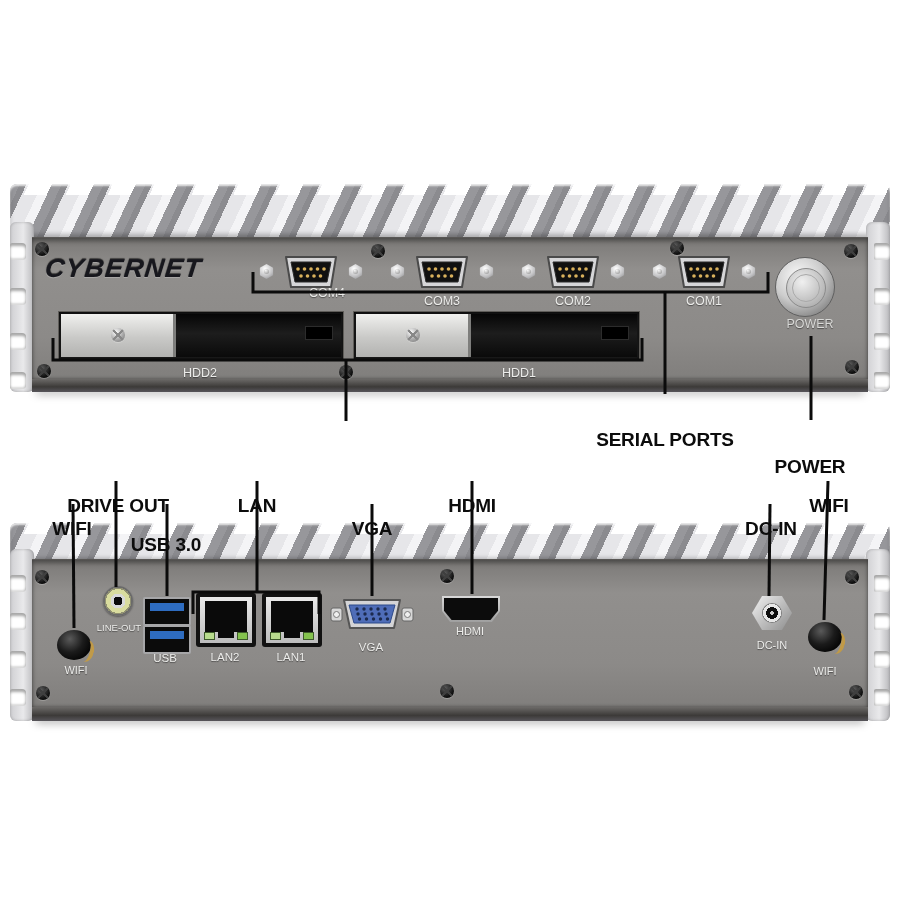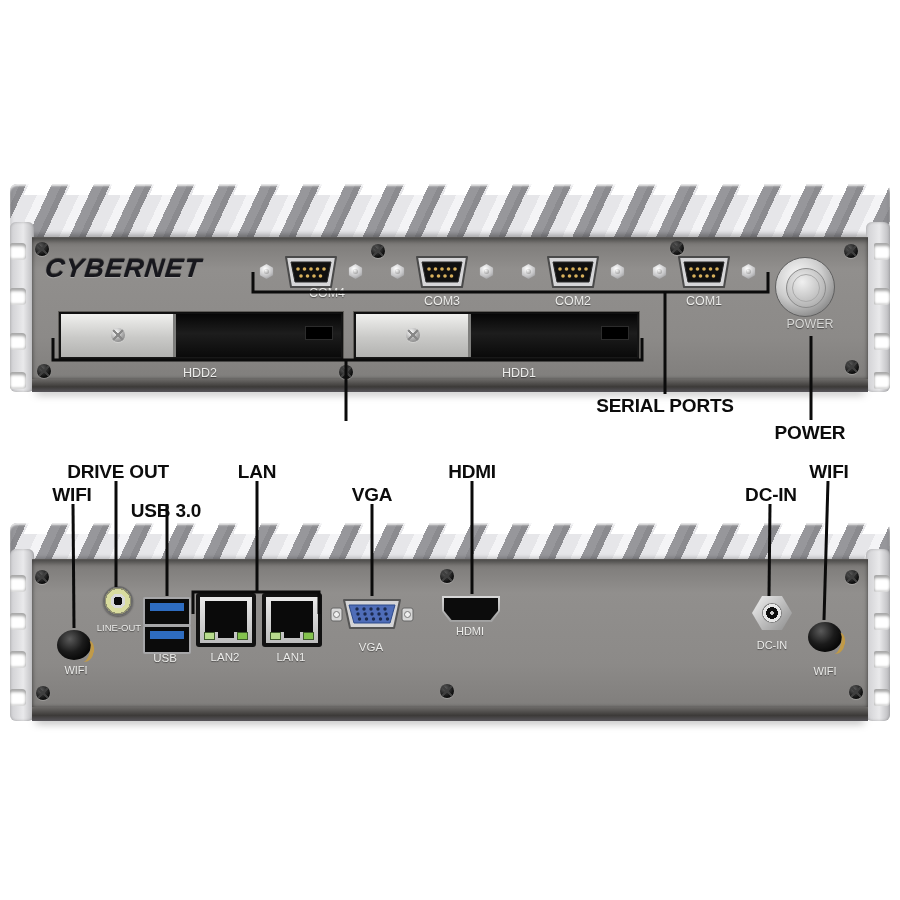--- a/index.html
+++ b/index.html
@@ -77,21 +77,21 @@
     clip-path:polygon(0 0,100% 0,100% 58%,86% 100%,14% 100%,0 58%);}
   .hdmi-in{position:absolute;inset:2px;background:#0c0c0c;
     clip-path:polygon(0 0,100% 0,100% 58%,86% 100%,14% 100%,0 58%);}
   .dcin{position:absolute;width:40px;height:34px;
     clip-path:polygon(25% 0,75% 0,100% 50%,75% 100%,25% 100%,0 50%);
     background:linear-gradient(135deg,#f2f2f2,#ababab 70%,#8c8c8c);}
   .dcin::after{content:"";position:absolute;left:10px;top:7px;width:20px;height:20px;border-radius:50%;
     background:radial-gradient(circle,#c9c9c9 0 2px,#0d0d0d 2px 6px,#e6e6e6 6px 9px,#7d7d7d 9px 10px);}
   
   .co-label{position:absolute;transform:translateX(-50%);font:700 19px "Liberation Sans",sans-serif;
-    color:#0c0c0c;white-space:nowrap;letter-spacing:-.2px;z-index:6;}
+    color:#0c0c0c;white-space:nowrap;letter-spacing:-.2px;z-index:6;margin-top:34px;}
   .overlay{position:absolute;left:0;top:0;z-index:5;pointer-events:none;}
 </style>
 </head>
 <body>
 
 <div class="canvas">
 
   <div class="device" style="left:10px;top:184px;width:880px;height:208px;">
     <div class="fins" style="left:0;top:0;width:880px;height:53px;"></div>
     <div class="sidecol" style="left:0;top:38px;height:170px;"></div>

